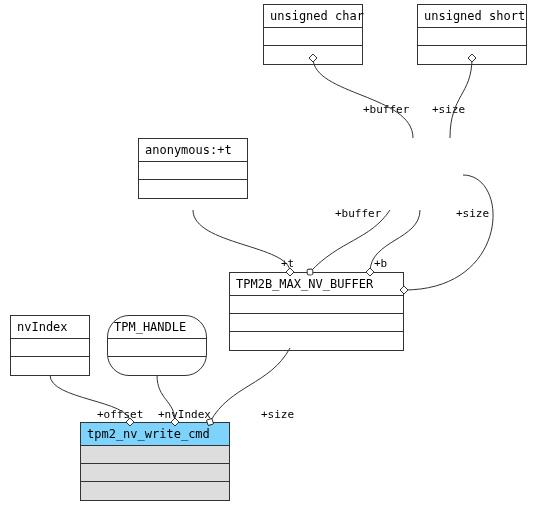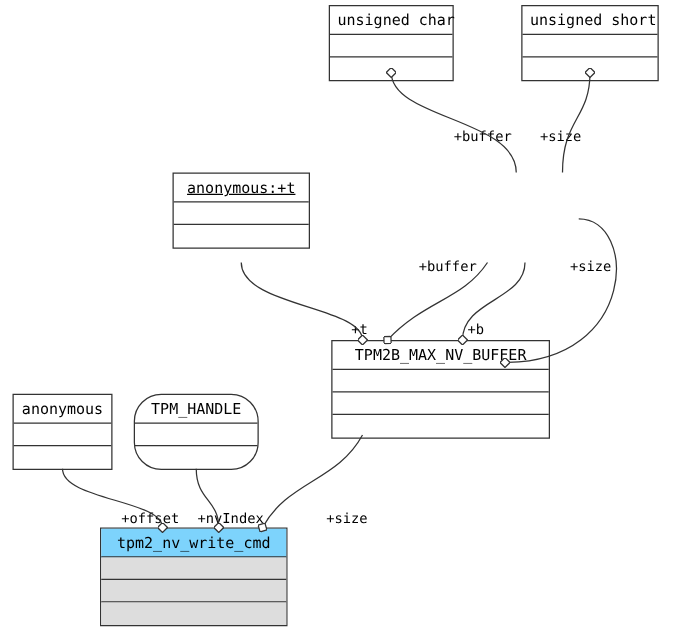--- a/index.html
+++ b/index.html
@@ -9,21 +9,20 @@
       font-size: 12px;
       width: 544px;
       height: 508px;
       overflow: hidden;
       position: relative;
     }
     .diagram {
       position: relative;
       width: 544px;
       height: 508px;
-      text-align: center;
     }
     .box {
       position: absolute;
       border: 1px solid #333;
       background: #fff;
     }
     .box-title {
       padding: 4px 6px;
       border-bottom: 1px solid #333;
       white-space: nowrap;
@@ -64,36 +63,36 @@
     <div class="box-row"></div>
     <div class="box-row"></div>
   </div>
 
   <div class="box" style="left:417px;top:4px;width:110px;">
     <div class="box-title">unsigned short</div>
     <div class="box-row"></div>
     <div class="box-row"></div>
   </div>
 
-  <div class="box" style="left:138px;top:138px;width:110px;text-decoration:underline;">
+  <div class="box" style="left:138px;top:138px;width:110px;">
     <div class="box-title">anonymous:+t</div>
     <div class="box-row"></div>
     <div class="box-row"></div>
   </div>
 
 
-  <div class="box" style="left:229px;top:272px;width:175px;margin-left:36px;">
+  <div class="box" style="left:229px;top:272px;width:175px;">
     <div class="box-title">TPM2B_MAX_NV_BUFFER</div>
     <div class="box-row"></div>
     <div class="box-row"></div>
     <div class="box-row"></div>
   </div>
 
   <div class="box" style="left:10px;top:315px;width:80px;">
-    <div class="box-title">anonymous</div>
+    <div class="box-title">nvIndex</div>
     <div class="box-row"></div>
     <div class="box-row"></div>
   </div>
 
   <div class="box" style="left:107px;top:315px;width:100px;border-radius:22px;">
     <div class="box-title">TPM_HANDLE</div>
     <div class="box-row"></div>
     <div class="box-row"></div>
   </div>
 

